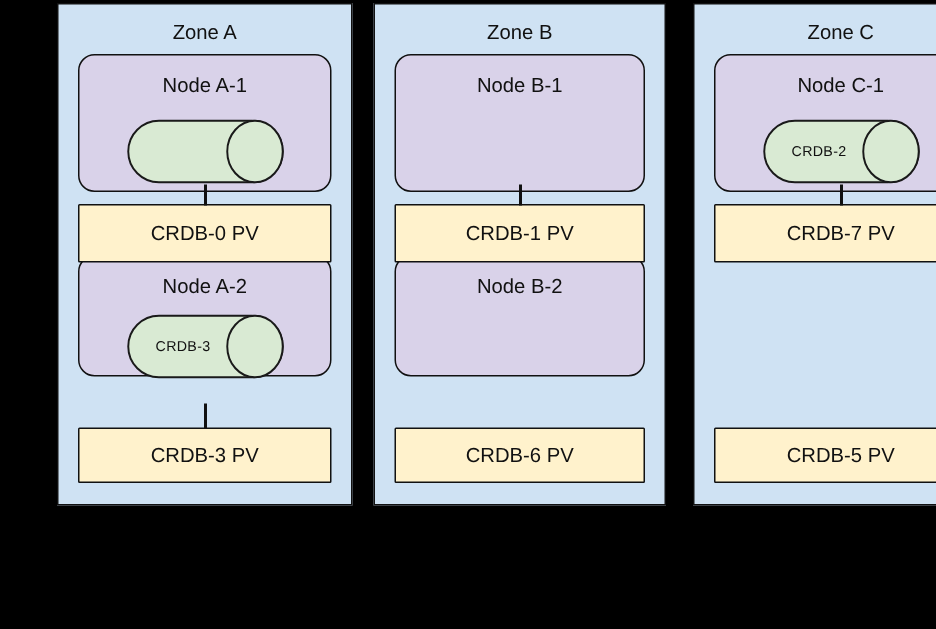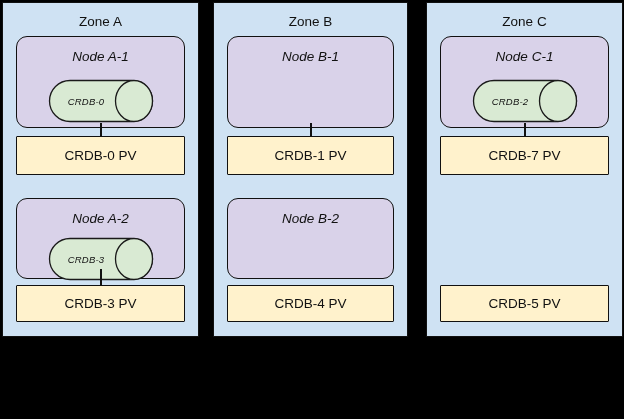--- a/index.html
+++ b/index.html
@@ -12,42 +12,42 @@
     font-family: "Liberation Sans", "DejaVu Sans", sans-serif;
     color: #111;
   }
   .zone {
     position: absolute;
     top: 2px;
     height: 335px;
     background: var(--zone-fill, #cfe2f3);
     border: 1.5px solid var(--line, #000);
     box-sizing: border-box;
+    margin-left: 36px;
   }
   .zone-a { left: 2px;   width: 197px; }
   .zone-b { left: 213px; width: 195px; }
   .zone-c { left: 426px; width: 197px; padding-left: 16px; }
   .zone-title {
     position: absolute;
     top: 11px; left: 0; right: 0;
     text-align: center;
     font-size: 13.5px;
     line-height: 15px;
   }
   .node {
     position: absolute;
     left: 13px; right: 13px;
     background: var(--node-fill, #d9d2e9);
     border: 1px solid var(--line, #1a1a1a);
     border-radius: 11px;
     box-sizing: border-box;
-    font-style: italic;
   }
   .node-1 { top: 33px;  height: 92px; }
-  .node-2 { top: 195px; height: 81px; padding-left: 28px; }
+  .node-2 { top: 167px; height: 81px; padding-left: 28px; }
   .node-title {
     position: absolute;
     top: 12px; left: 0; right: 0;
     text-align: center;
     font-size: 13.5px;
     line-height: 15px;
   }
   .cyl {
     position: absolute;
     left: 50%;
@@ -101,21 +101,20 @@
   <div class="zone zone-a">
     <div class="zone-title">Zone A</div>
 
     <div class="node node-1">
       <div class="node-title">Node A-1</div>
       <div class="cyl">
         <svg width="106" height="44" viewBox="0 0 106 44">
           <path d="M 22 1.5 L 84 1.5 A 20.5 20.5 0 0 1 84 42.5 L 22 42.5 A 20.5 20.5 0 0 1 22 1.5 Z" fill="#d9ead3" stroke="#1a1a1a" stroke-width="1.3"></path>
           <ellipse cx="86" cy="22" rx="18.5" ry="20.5" fill="#d9ead3" stroke="#1a1a1a" stroke-width="1.3"></ellipse>
         </svg>
-        <span class="cyl-label">CRDB-0</span>
       </div>
     </div>
     <div class="connector connector-1"></div>
     <div class="pv pv-1">CRDB-0 PV</div>
 
     <div class="node node-2">
       <div class="node-title">Node A-2</div>
       <div class="cyl">
         <svg width="106" height="44" viewBox="0 0 106 44">
           <path d="M 22 1.5 L 84 1.5 A 20.5 20.5 0 0 1 84 42.5 L 22 42.5 A 20.5 20.5 0 0 1 22 1.5 Z" fill="#d9ead3" stroke="#1a1a1a" stroke-width="1.3"></path>
@@ -133,21 +132,21 @@
 
     <div class="node node-1">
       <div class="node-title">Node B-1</div>
     </div>
     <div class="connector connector-1"></div>
     <div class="pv pv-1">CRDB-1 PV</div>
 
     <div class="node node-2">
       <div class="node-title">Node B-2</div>
     </div>
-    <div class="pv pv-2">CRDB-4 PV</div>
+    <div class="pv pv-2">CRDB-6 PV</div>
   </div>
 
   <div class="zone zone-c">
     <div class="zone-title">Zone C</div>
 
     <div class="node node-1">
       <div class="node-title">Node C-1</div>
       <div class="cyl">
         <svg width="106" height="44" viewBox="0 0 106 44">
           <path d="M 22 1.5 L 84 1.5 A 20.5 20.5 0 0 1 84 42.5 L 22 42.5 A 20.5 20.5 0 0 1 22 1.5 Z" fill="#d9ead3" stroke="#1a1a1a" stroke-width="1.3"></path>

